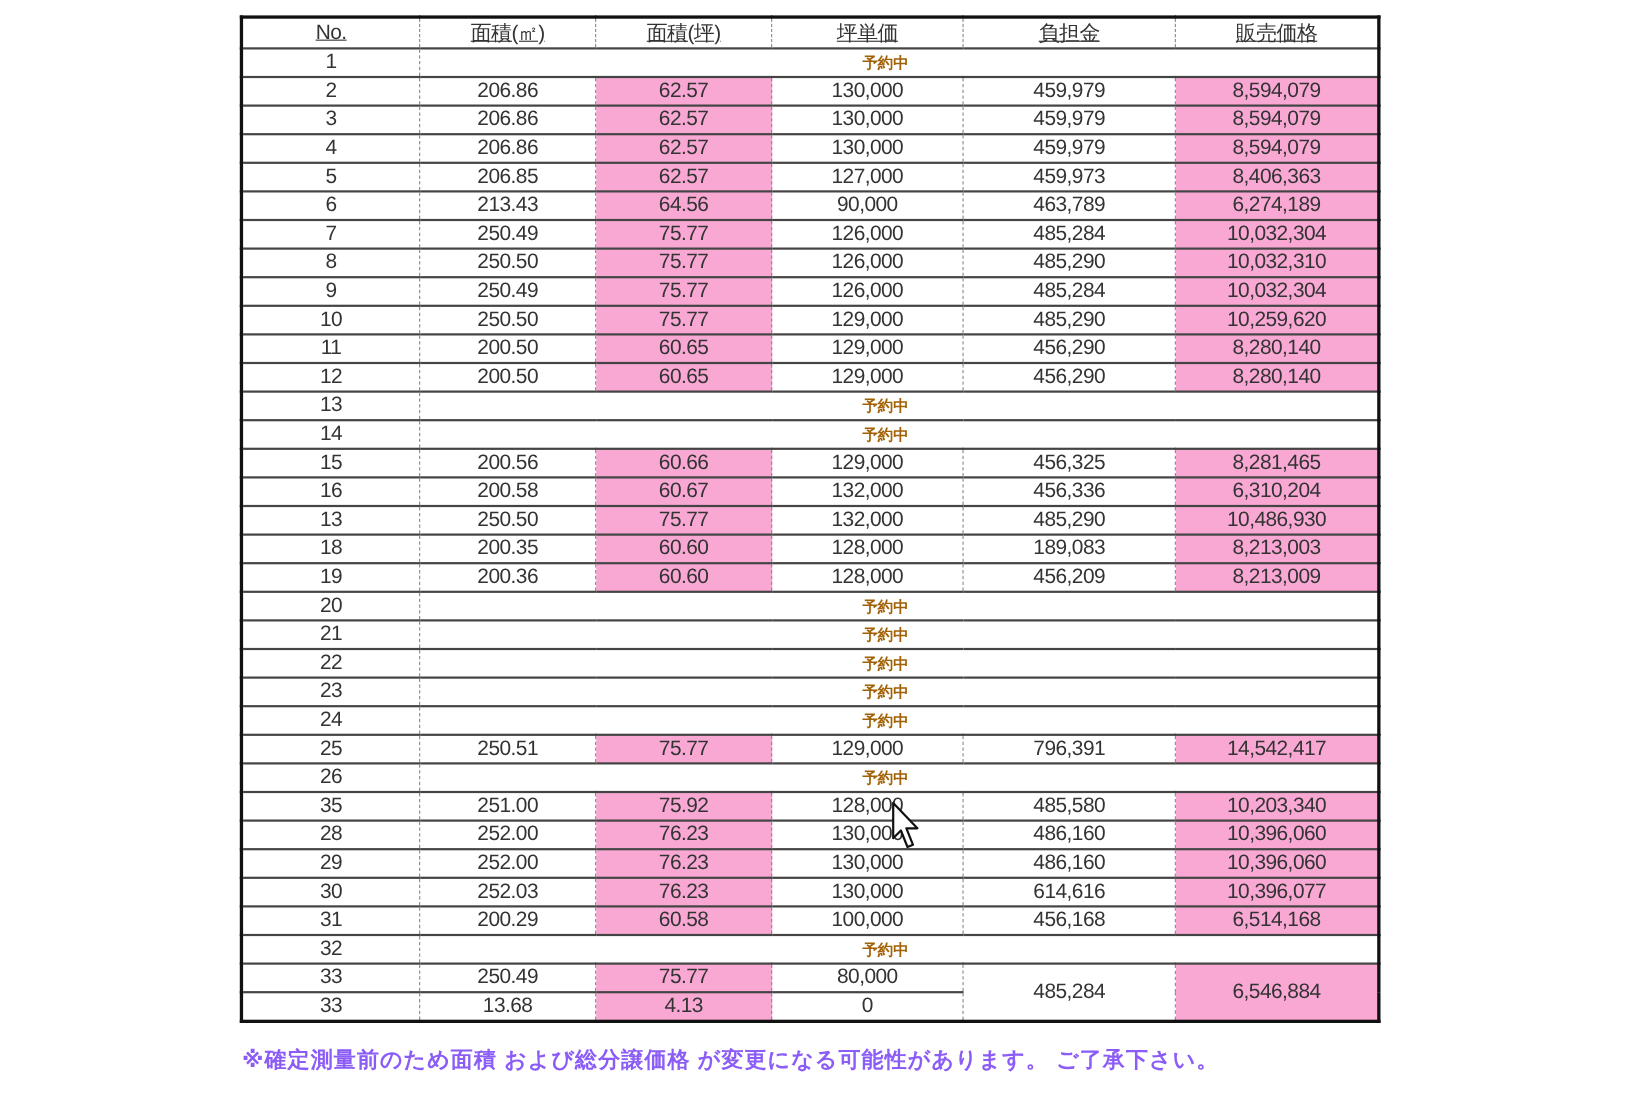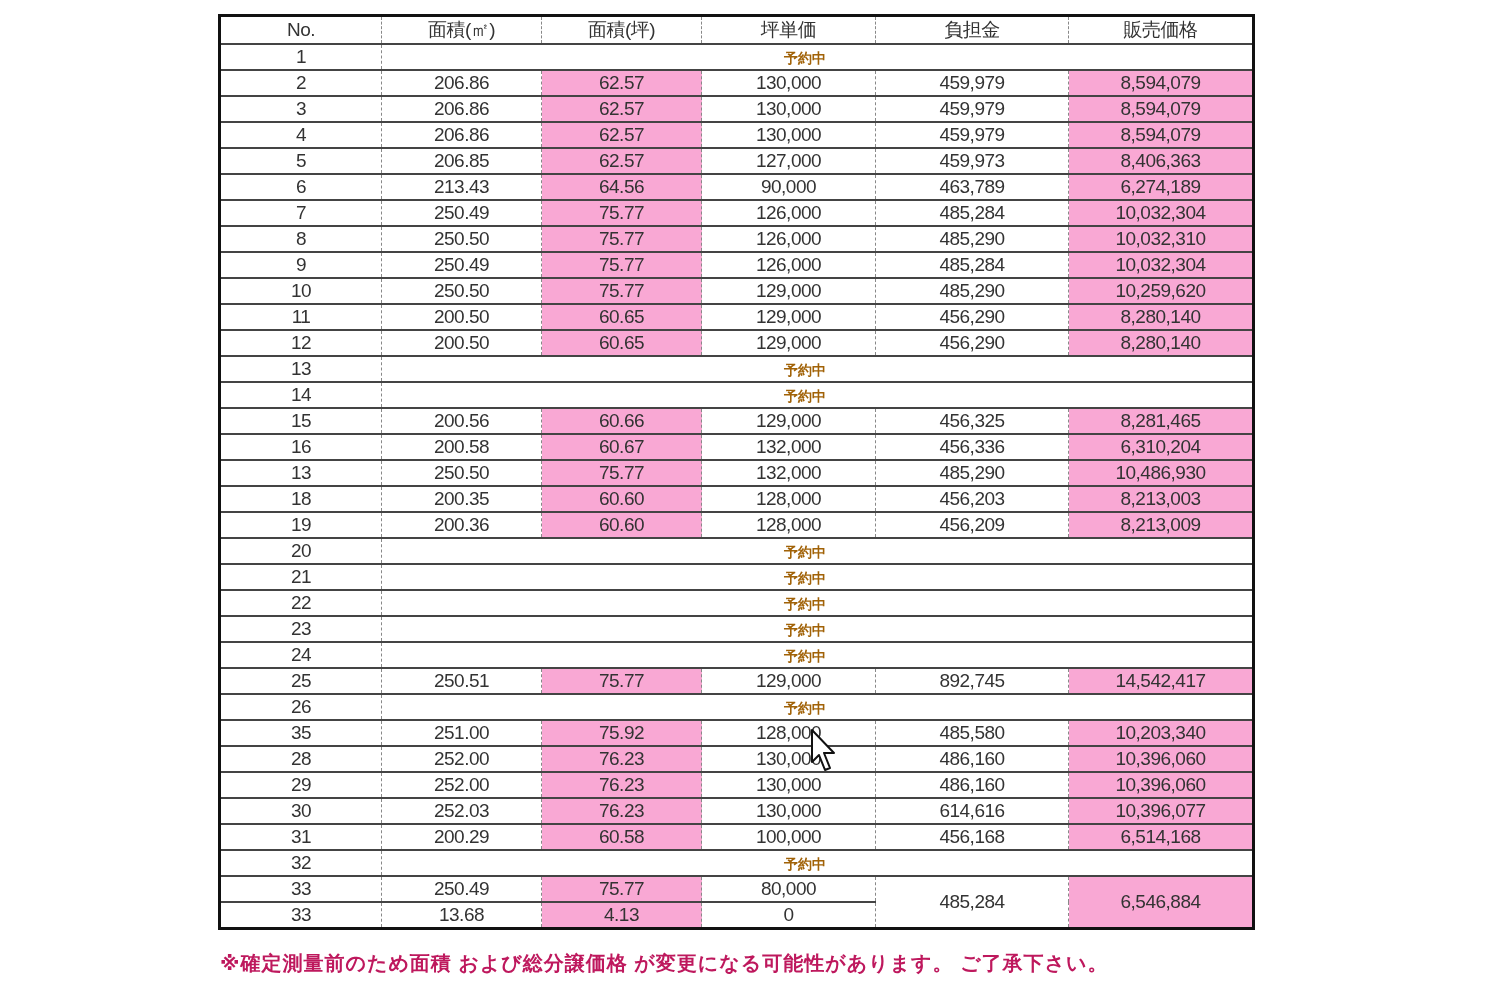--- a/index.html
+++ b/index.html
@@ -14,26 +14,26 @@
   table.grid col.c-unit { width: 174px; }
   table.grid col.c-burden { width: 193px; }
   table.grid col.c-price { width: 185px; }
   table.grid th, table.grid td {
     height: 24px; padding: 0; text-align: center; vertical-align: middle;
     font-size: 19px; font-weight: normal; color: #333;
     border-left: 1px dashed #888; border-right: 1px dashed #888;
     border-top: 2px solid #444; border-bottom: 2px solid #444;
     letter-spacing: -0.5px;
   }
-  table.grid th { height: 24px; color: #333; font-size: 19px; }
+  table.grid th { height: 24px; color: #333; font-size: 19px; text-decoration: underline; }
   .blue { background: #f9a8d4; }
   .reserved { color: #a16207; font-weight: bold; font-size: 14px; letter-spacing: 0; }
   .reserved-cell { text-align: left !important; padding-left: 402px !important; }
   .note { position: absolute; left: 220px; top: 950px; font-size: 20px; font-weight: bold;
-          color: #be185d; letter-spacing: 1px; }
+          color: #8b5cf6; letter-spacing: 1px; }
   .cursor { position: absolute; left: 810px; top: 728px; width: 28px; height: 46px; }
 </style>
 </head>
 <body>
 
 <div class="sheet">
   <table class="grid">
     <colgroup>
       <col class="c-no">
         <col class="c-m2">
@@ -175,21 +175,21 @@
           <td class="blue">75.77</td>
           <td>132,000</td>
           <td>485,290</td>
           <td class="blue">10,486,930</td>
         </tr>
         <tr>
           <td>18</td>
           <td>200.35</td>
           <td class="blue">60.60</td>
           <td>128,000</td>
-          <td>456,203</td>
+          <td>189,083</td>
           <td class="blue">8,213,003</td>
         </tr>
         <tr>
           <td>19</td>
           <td>200.36</td>
           <td class="blue">60.60</td>
           <td>128,000</td>
           <td>456,209</td>
           <td class="blue">8,213,009</td>
         </tr>
@@ -211,21 +211,21 @@
         </tr>
         <tr>
           <td>24</td>
           <td class="reserved-cell" colspan="5"><span class="reserved">予約中</span></td>
         </tr>
         <tr>
           <td>25</td>
           <td>250.51</td>
           <td class="blue">75.77</td>
           <td>129,000</td>
-          <td>892,745</td>
+          <td>796,391</td>
           <td class="blue">14,542,417</td>
         </tr>
         <tr>
           <td>26</td>
           <td class="reserved-cell" colspan="5"><span class="reserved">予約中</span></td>
         </tr>
         <tr>
           <td>35</td>
           <td>251.00</td>
           <td class="blue">75.92</td>

